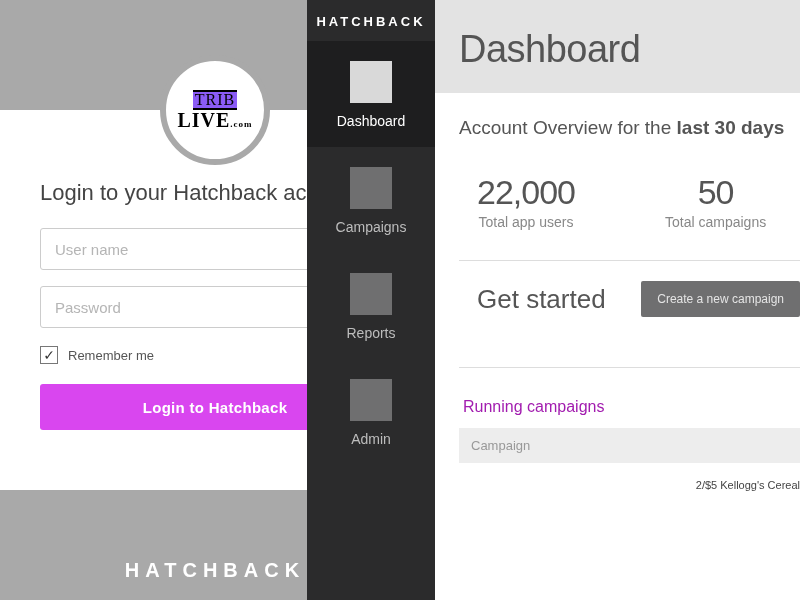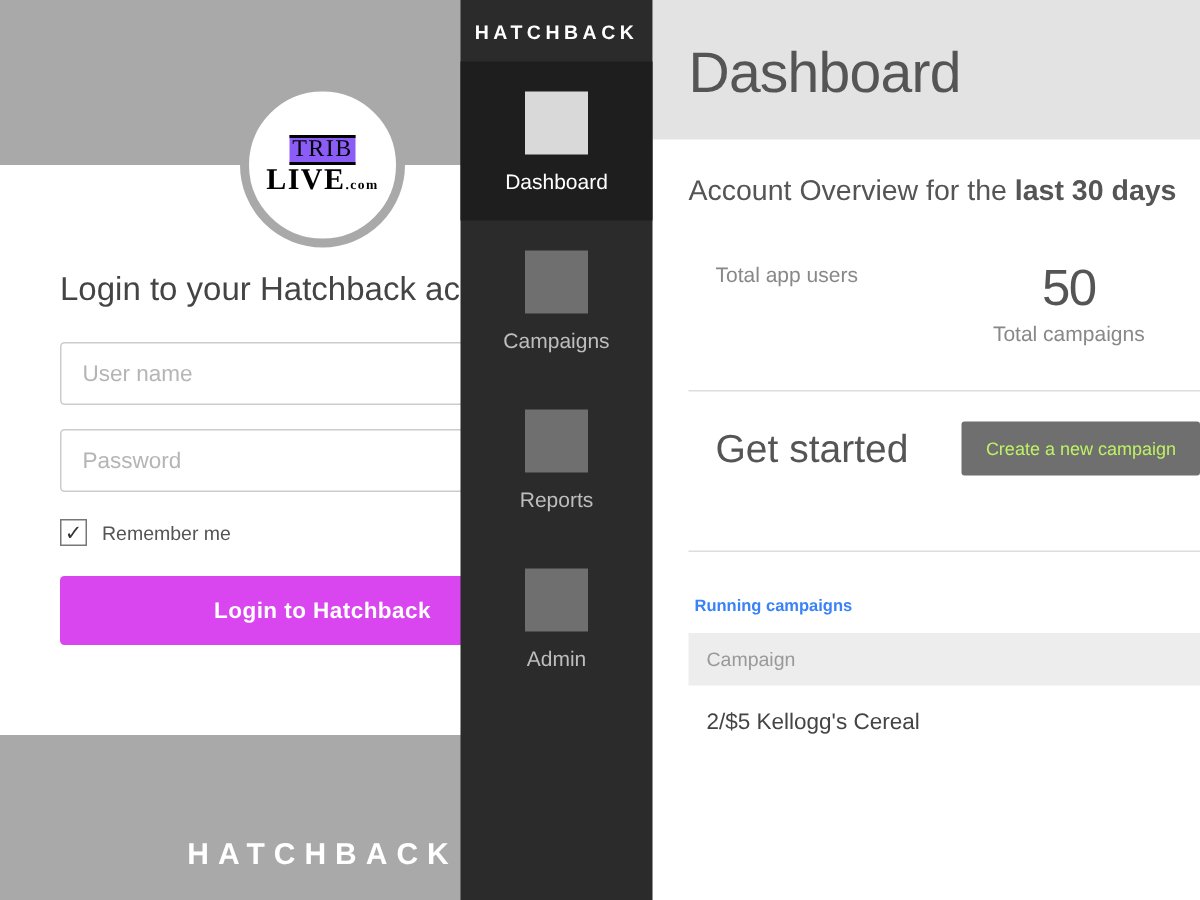--- a/index.html
+++ b/index.html
@@ -93,29 +93,29 @@
   .stat { text-align: center; }
   .stat-value { font-size: 34px; font-weight: 300; color: #555; letter-spacing: -1px;}
   .stat-label { font-size: 14px; color: #888; font-weight: 300; margin-top: 2px; white-space: nowrap;}
   .divider { border-top: 1px solid #ddd; margin: 30px 0 0 0; }
   .getstarted-row {
     display: flex; align-items: center; justify-content: space-between;
     padding: 20px 0 20px 18px;
   }
   .getstarted-label { font-size: 26px; font-weight: 300; color: #555; }
   .create-btn {
-    background: #6f6f70; color: #bef264; border: none; height: 36px;
+    background: #6f6f70; color: #e5e5e5; border: none; height: 36px;
     padding: 0 16px; font-size: 12px; border-radius: 2px; white-space: nowrap;
     cursor: pointer;
   }
-  .running-heading { font-size: 11px; font-weight: 700; color: #3b82f6; margin: 30px 0 12px 4px;}
+  .running-heading { font-size: 16px; font-weight: 400; color: #a21caf; margin: 30px 0 12px 4px;}
   .camp-header {
     background: #ededed; padding: 10px 0 10px 12px; font-size: 13px; color: #999;
   }
-  .camp-row { padding: 16px 0 4px 12px; font-size: 15px; color: #444; font-weight: 300;}
+  .camp-row { padding: 16px 0 4px 12px; font-size: 11px; color: #444; font-weight: 300; text-align: right;}
   .camp-sub { padding: 0 0 0 12px; font-size: 10px; color: #aaa;}
 </style>
 </head>
 <body>
 
 <div class="login-panel">
 
   <div class="login-logo-wrap">
     <div class="login-logo-inner">
       <span class="login-logo-line1">TRIB</span><br>
@@ -170,20 +170,21 @@
     <h1 class="dash-title">Dashboard</h1>
   </header>
 
   <div class="dash-body">
     <p class="overview-line">
       <span>Account Overview for the </span><span class="bold">last 30 days</span>
     </p>
 
     <div class="stats-row">
       <div class="stat">
+        <div class="stat-value">22,000</div>
         <div class="stat-label">Total app users</div>
       </div>
       <div class="stat">
         <div class="stat-value">50</div>
         <div class="stat-label">Total campaigns</div>
       </div>
     </div>
 
     <div class="divider"></div>
 

